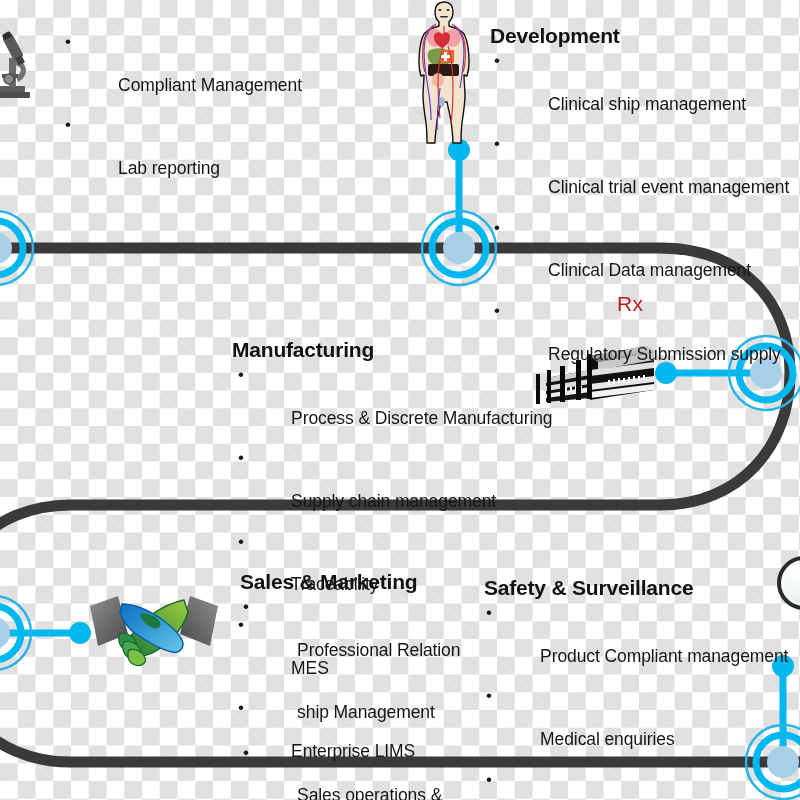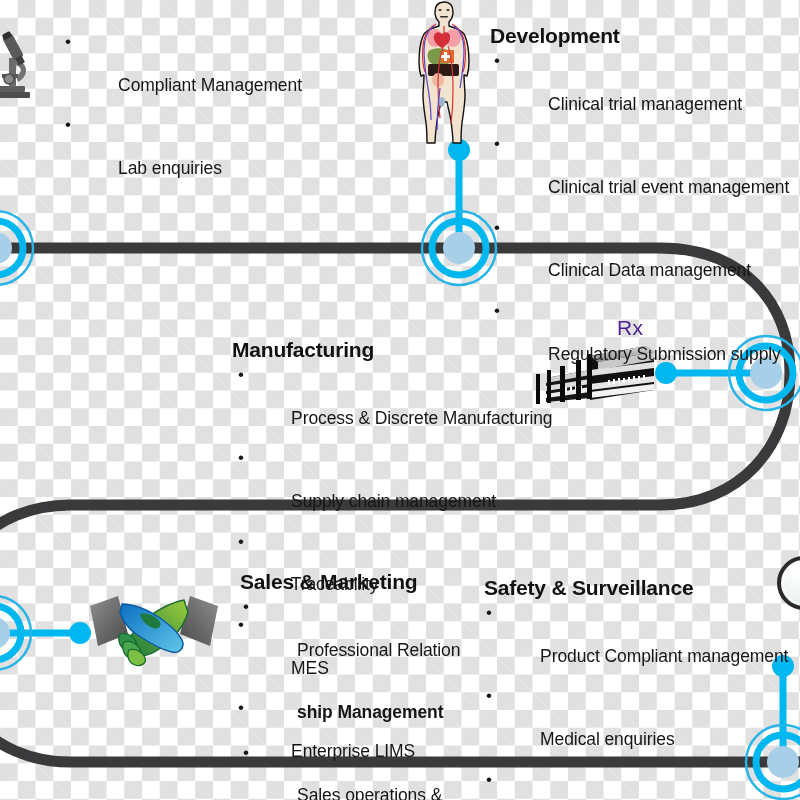--- a/index.html
+++ b/index.html
@@ -39,21 +39,21 @@
     color:#161616;
     line-height:1.19;
     padding-left:17px;
     white-space:pre;
     letter-spacing:-0.1px;
   }
   .block li .bullet{
     position:absolute;left:2px;top:-1px;
     font-size:17px;line-height:1.19;color:#161616;
   }
-  .block li.cont{padding-left:29px;font-weight:bold;}
+  .block li.cont{padding-left:29px;}
 
   
   #blk-discovery{left:63px;top:33px;}
   #blk-development{left:490px;top:9px;}
   #blk-manufacturing{left:232px;top:323px;}
   #blk-sales{left:240px;top:555px;}
   #blk-safety{left:484px;top:561px;}
 
   #blk-manufacturing ul li{padding-left:21px;}
   #blk-manufacturing ul li .bullet{left:6px;}
@@ -66,22 +66,22 @@
 
   
   .icon-wrap{position:absolute;}
   #icon-microscope{left:-12px;top:30px;width:48px;height:72px;}
   #icon-body{left:408px;top:0px;width:72px;height:146px;}
   #icon-factory{left:530px;top:340px;width:128px;height:66px;}
   #icon-handshake{left:88px;top:590px;width:132px;height:82px;}
   #icon-magnifier{left:752px;top:555px;width:84px;height:88px;}
 
   #rx-label{
-    position:absolute;left:617px;top:316px;
-    font-size:21px;color:#4c1d95;font-weight:normal;
+    position:absolute;left:617px;top:292px;
+    font-size:21px;color:#b91c1c;font-weight:normal;
     font-family:"Liberation Sans", sans-serif;
     letter-spacing:0.3px;
   }
 </style>
 </head>
 <body>
 
 <div id="stage">
 
   <svg class="layer" id="track-layer" width="800" height="800" viewBox="0 0 800 800">
@@ -320,31 +320,31 @@
   </div>
 
   <div class="block" id="blk-discovery">
     <ul>
       <li>
         <span class="bullet">•</span>
         <span>Compliant Management</span>
       </li>
       <li>
         <span class="bullet">•</span>
-        <span>Lab enquiries</span>
+        <span>Lab reporting</span>
       </li>
     </ul>
   </div>
 
   <div class="block" id="blk-development">
     <h2>Development</h2>
     <ul>
       <li>
         <span class="bullet">•</span>
-        <span>Clinical trial management</span>
+        <span>Clinical ship management</span>
       </li>
       <li>
         <span class="bullet">•</span>
         <span>Clinical trial event management</span>
       </li>
       <li>
         <span class="bullet">•</span>
         <span>Clinical Data management</span>
       </li>
       <li>

